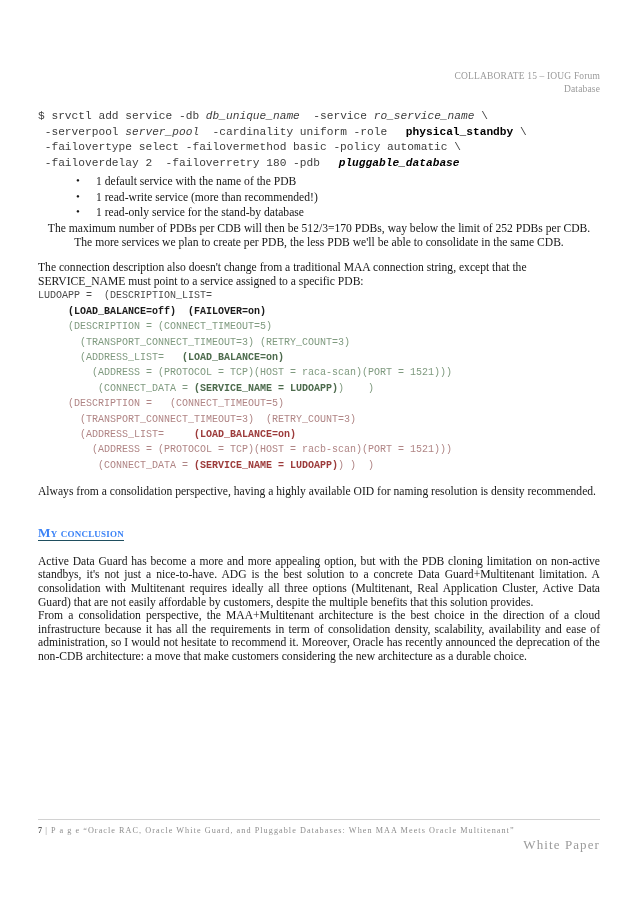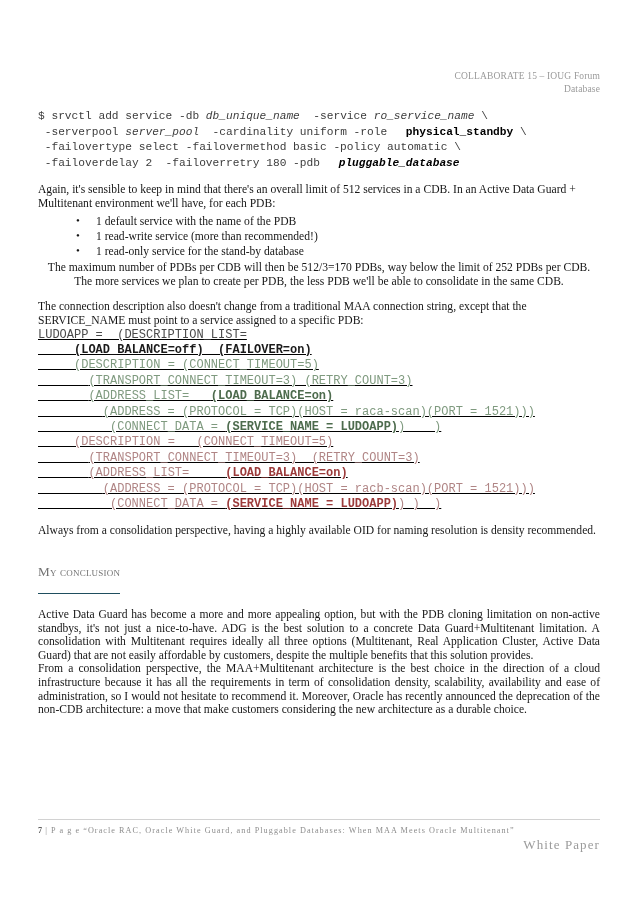--- a/index.html
+++ b/index.html
@@ -79,46 +79,45 @@
     position: absolute;
     left: -20px;
     top: -1px;
     font-size: 11px;
     color: #161616;
   }
 
   
   .tns {
     font-family: "Liberation Mono", "DejaVu Sans Mono", monospace;
-    font-size: 12px;
+    font-size: 10px;
     line-height: 15.4px;
     white-space: pre;
     margin: 0;
-    text-decoration: underline;
   }
   .tns .ln { display: block; }
   .tns .root  { color: #4a4a4a; }
   .tns .blk-a { color: #7f9a7f; }
   .tns .blk-b { color: #b08585; }
   .tns b.k    { font-weight: bold; color: #1a1a1a; }
   .tns b.g    { font-weight: bold; color: #4d6b4d; }
   .tns b.r    { font-weight: bold; color: #9c3b3b; }
 
   
   h2.section {
     font-size: 13.2px;
-    font-weight: normal;
-    color: #737373;
+    font-weight: bold;
+    color: #3b82f6;
     margin: 26px 0 2px 0;
     font-variant: small-caps;
     text-transform: none;
     letter-spacing: .2px;
     display: inline-block;
     border-bottom: 1.2px solid #1f4e5f;
-    padding-bottom: 14px;
+    padding-bottom: 0px;
     line-height: 15px;
   }
   .section-wrap { line-height: 0; }
 
   
   .doc-footer {
     position: absolute;
     left: 38px;
     right: 38px;
     bottom: 52px;
@@ -154,21 +153,20 @@
 
 <div class="page">
 
   <div class="doc-header">
     <span class="hdr-line">COLLABORATE 15 – IOUG Forum</span>
     <span class="hdr-line">Database</span>
   </div>
 
   <div class="code-block block-srvctl"><span class="ln"><span>$ srvctl add service -db </span><em>db_unique_name</em><span>  -service </span><em>ro_service_name</em><span> \</span></span><span class="ln"><span> -serverpool </span><em>server_pool</em><span>  -cardinality uniform -role </span><b>physical_standby</b><span> \</span></span><span class="ln"> -failovertype select -failovermethod basic -policy automatic \</span><span class="ln"><span> -failoverdelay 2  -failoverretry 180 -pdb </span><b><em>pluggable_database</em></b></span></div>
 
-  <p class="body gap-top">Again, it's sensible to keep in mind that there's an overall limit of 512 services in a CDB. In an Active Data Guard + Multitenant environment we'll have, for each PDB:</p>
 
   <ul class="bullets">
     <li>1 default service with the name of the PDB</li>
     <li>1 read-write service (more than recommended!)</li>
     <li>1 read-only service for the stand-by database</li>
   </ul>
 
   <p class="body tight">The maximum number of PDBs per CDB will then be 512/3=170 PDBs, way below the limit of 252 PDBs per CDB. The more services we plan to create per PDB, the less PDB we'll be able to consolidate in the same CDB.</p>
 
   <p class="body gap-top">The connection description also doesn't change from a traditional MAA connection string, except that the SERVICE_NAME must point to a service assigned to a specific PDB:</p>

